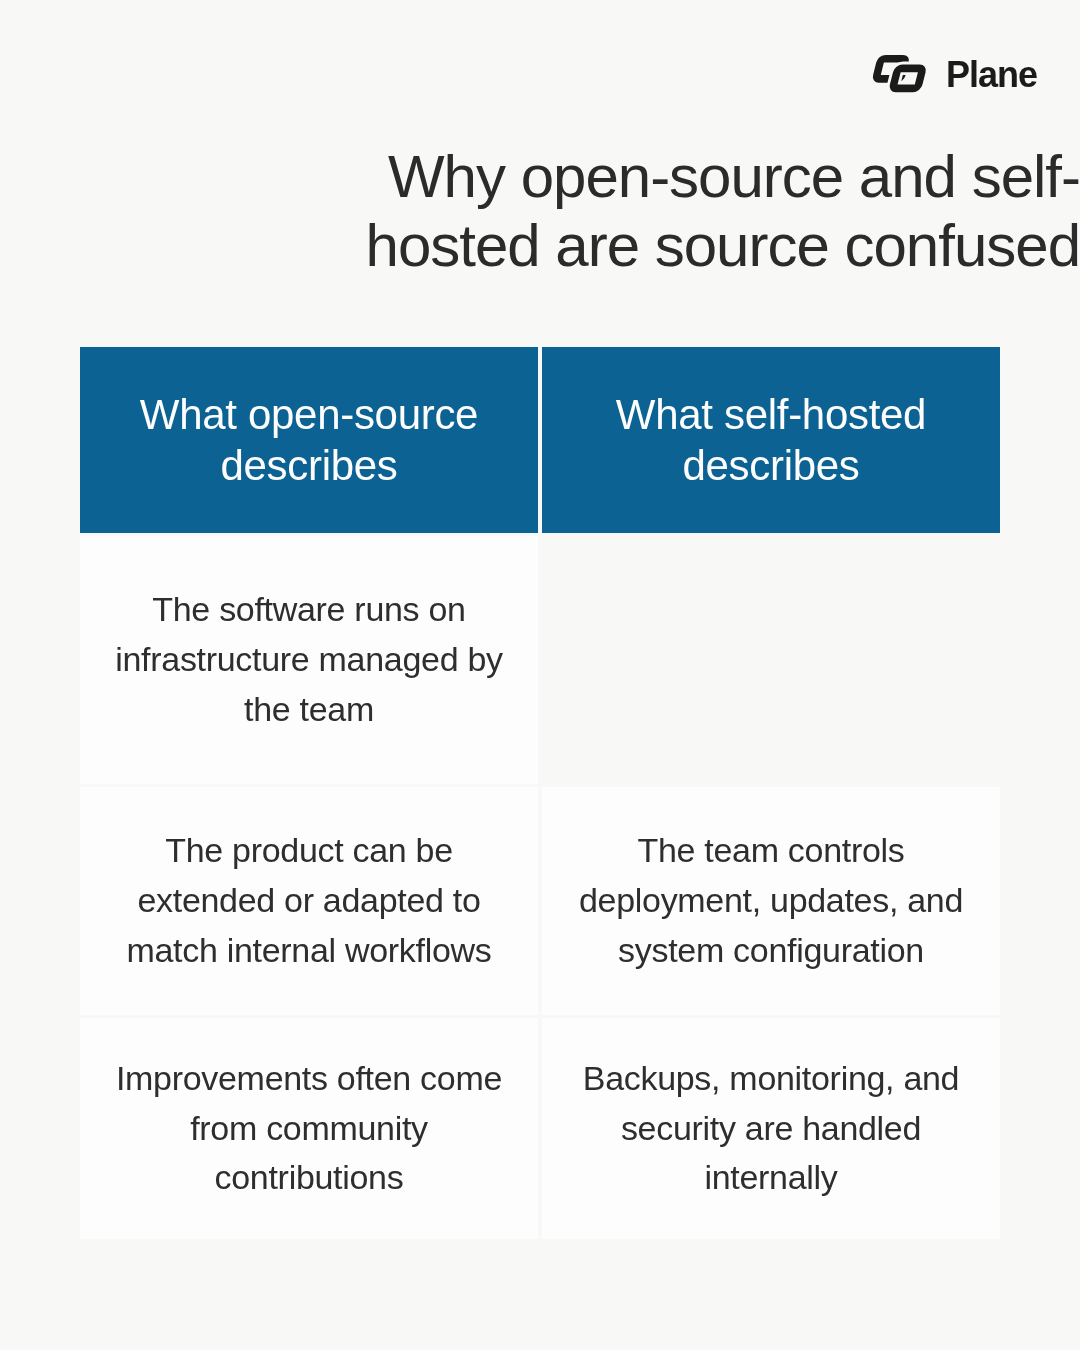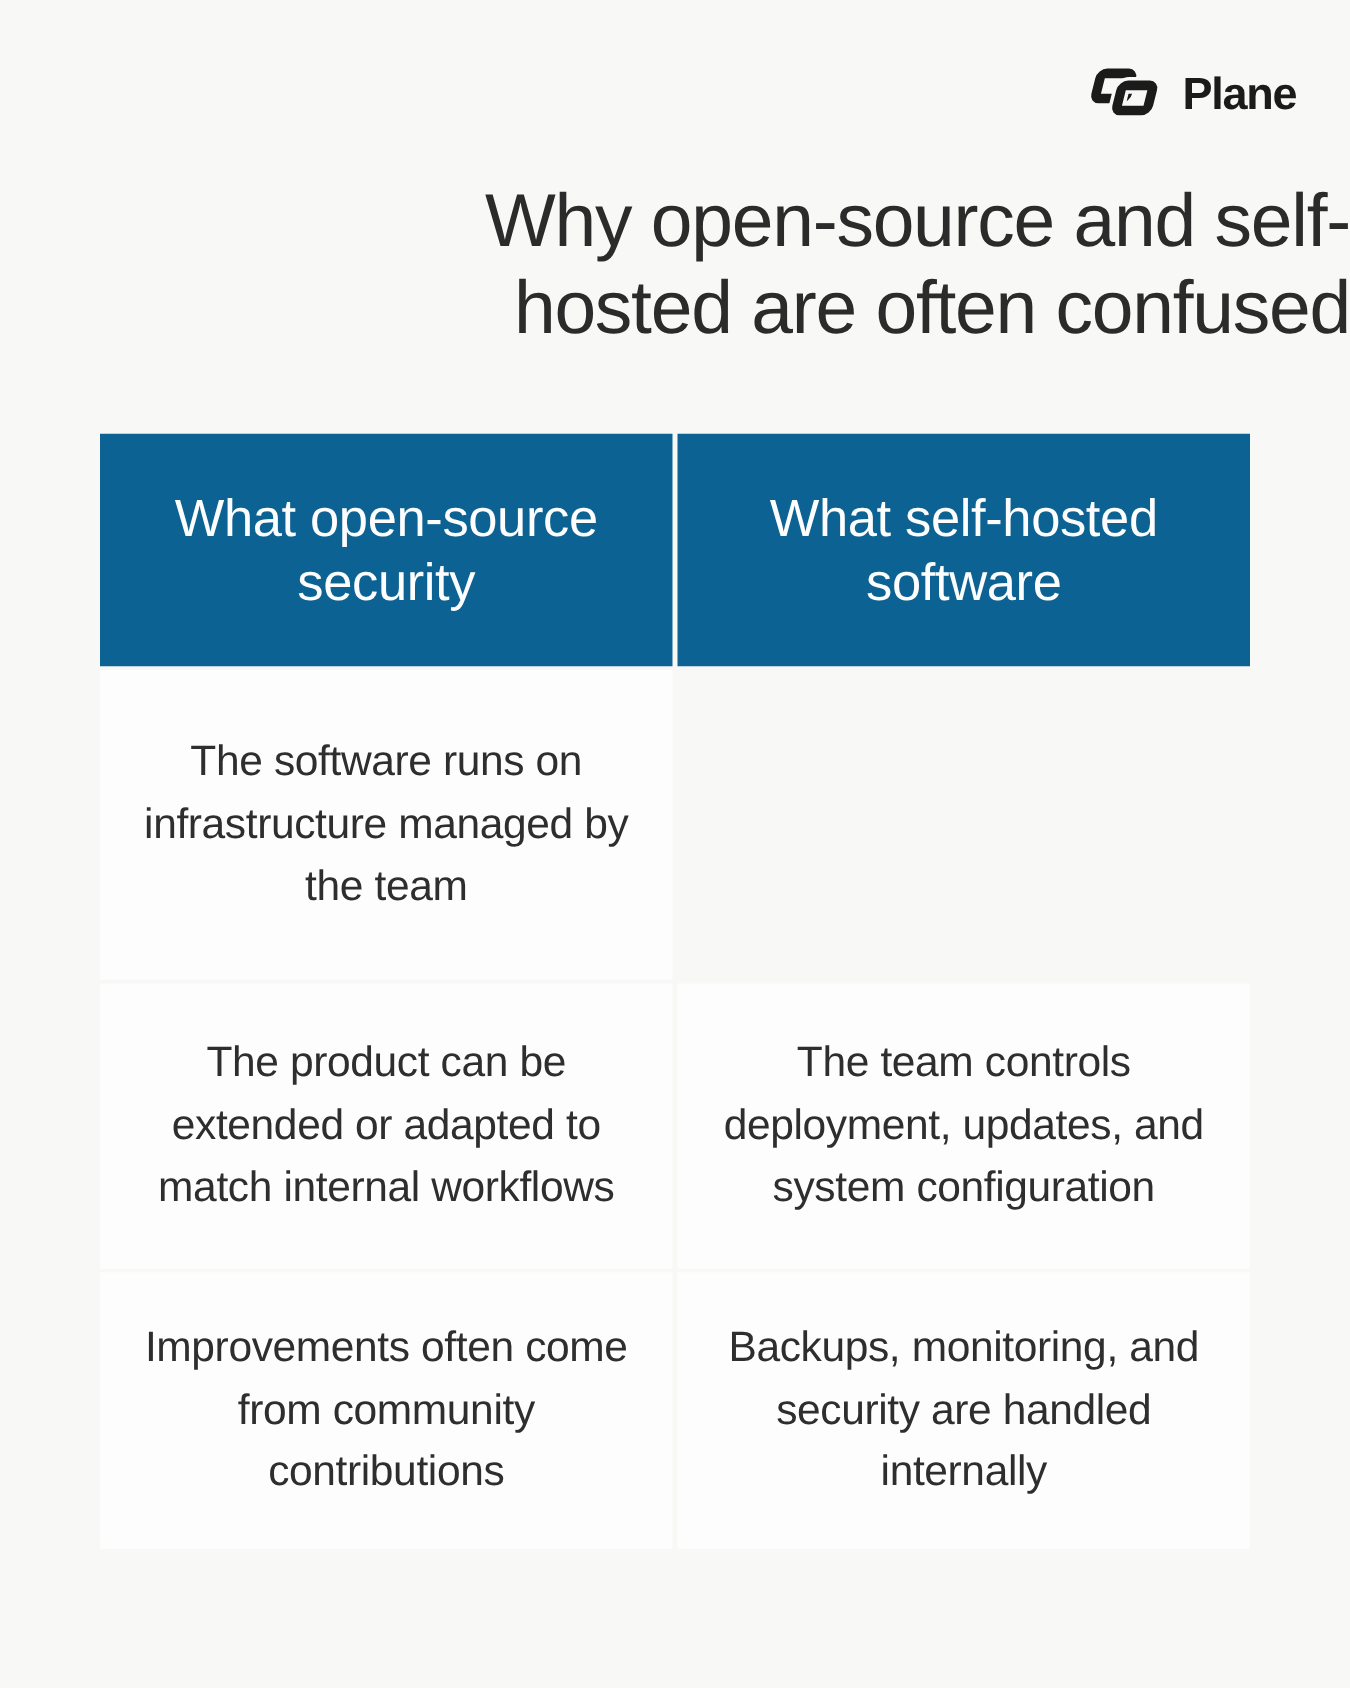--- a/index.html
+++ b/index.html
@@ -74,28 +74,28 @@
           <rect x="20" y="14" width="26" height="21" rx="4" fill="none" stroke="#f8f8f6" stroke-width="14"></rect>
           <rect x="20" y="14" width="26" height="21" rx="4" fill="none" stroke="#1b1b1b" stroke-width="8"></rect>
         </g>
       </svg>
     </span>
     <span class="logo-text">Plane</span>
   </div>
 
   <h1 class="title">
     <span>Why open-source and self-</span>
-    <span>hosted are often confused</span>
+    <span>hosted are source confused</span>
   </h1>
 
   <div class="table">
 
     <div class="trow header">
-      <div class="cell">What open-source security</div>
-      <div class="cell">What self-hosted software</div>
+      <div class="cell">What open-source describes</div>
+      <div class="cell">What self-hosted describes</div>
     </div>
 
     <div class="trow r1">
       <div class="cell">The software runs on infrastructure managed by the team</div>
     </div>
 
     <div class="trow r2">
       <div class="cell">The product can be extended or adapted to match internal workflows</div>
       <div class="cell">The team controls deployment, updates, and system configuration</div>
     </div>

